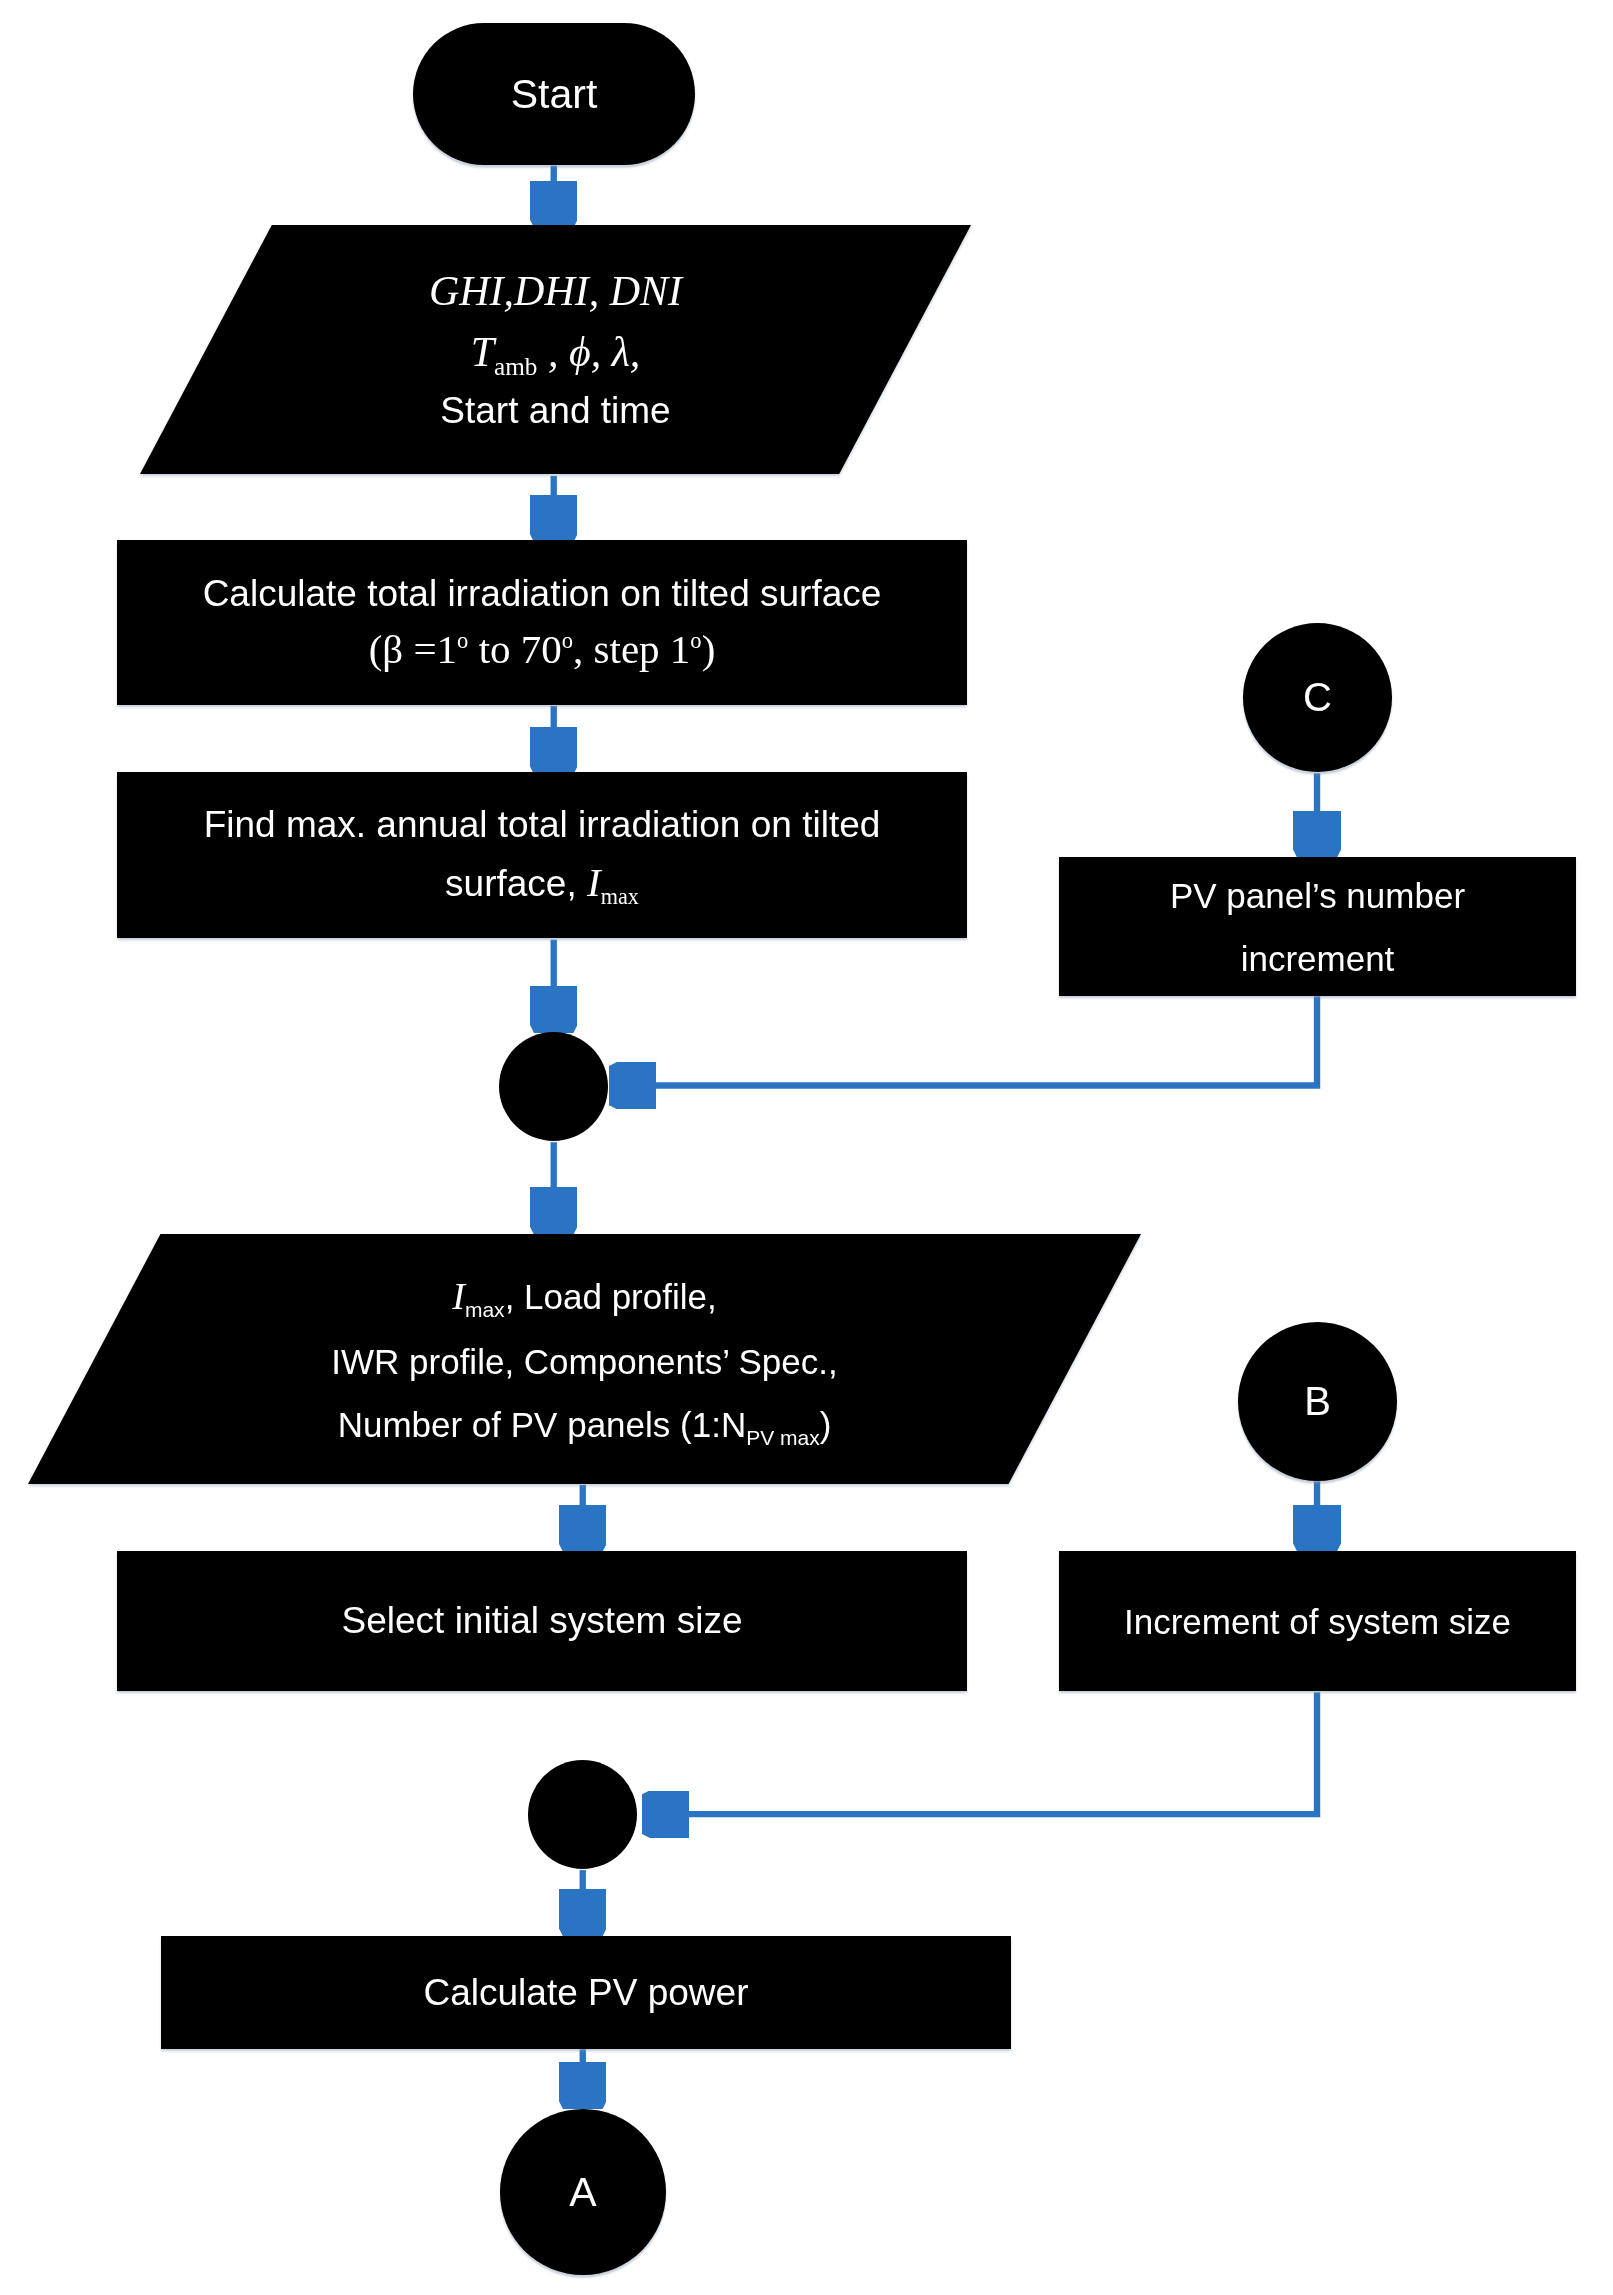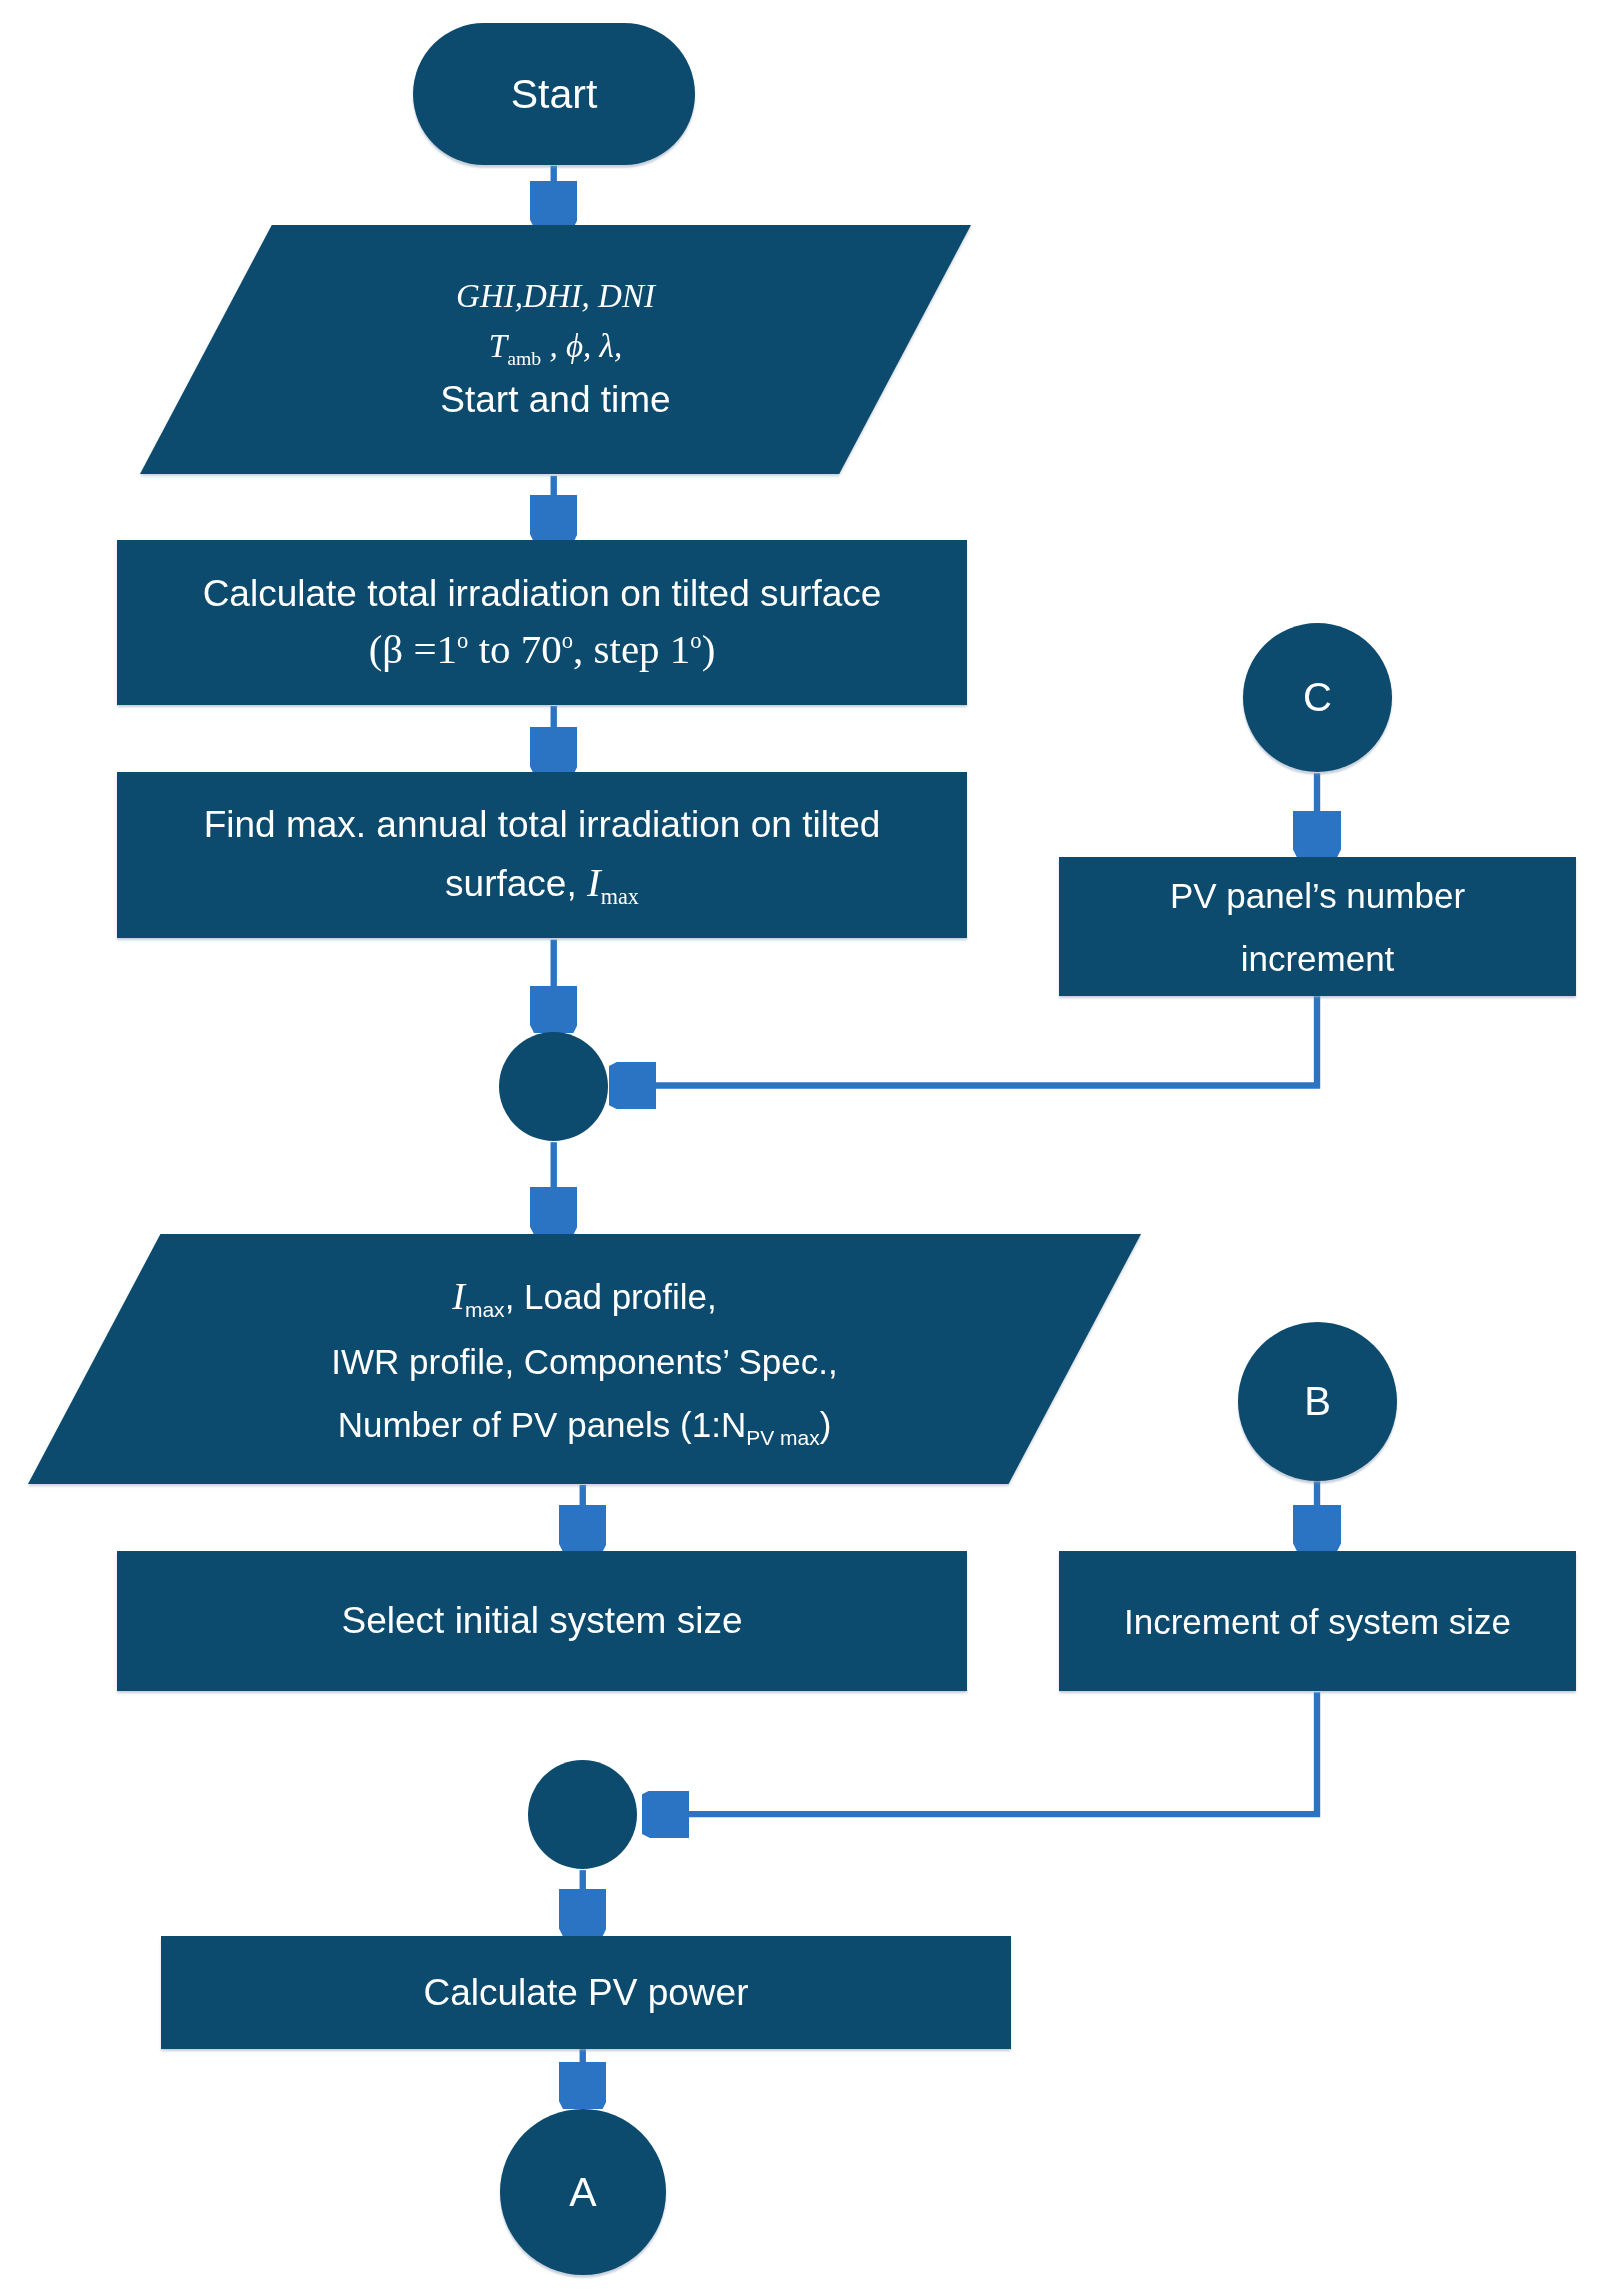--- a/index.html
+++ b/index.html
@@ -1,19 +1,19 @@
 <!DOCTYPE html>
 <html style="font-size:11.3px"><head>
 <meta charset="utf-8">
 <style>
   html,body { margin:0; padding:0; background:#ffffff; }
   .page { position:relative; width:1613px; height:2295px; background:#ffffff;
           font-family:"Liberation Sans","DejaVu Sans",sans-serif; overflow:hidden; }
 
-  .shape { position:absolute; background:#0c4a6e; color:#ffffff;
+  .shape { position:absolute; background:#000000; color:#ffffff;
            display:flex; flex-direction:column; align-items:center; justify-content:center;
            text-align:center; box-sizing:border-box; }
   .soft  { box-shadow:0 2.8px 2.1px rgba(130,150,175,0.45); }
 
   .stadium { border-radius:78px; font-size:41px; }
   .circle  { border-radius:50%; }
 
   .para-wrap { position:absolute; filter:drop-shadow(0 2.8px 1.4px rgba(130,150,175,0.45)); }
   .para-wrap .shape { position:relative; width:100%; height:100%; }
   .para1 { clip-path:polygon(15.86% 0, 100% 0, 84.14% 100%, 0 100%); }
@@ -24,21 +24,21 @@
   .serif   { font-family:"Liberation Serif","DejaVu Serif",serif; font-style:normal; }
 
   .line { display:block; }
   sub { font-size:0.60em; line-height:0; }
   sup { font-size:0.55em; line-height:0; }
 
   .connectors { position:absolute; left:0; top:0; pointer-events:none; }
   .connectors path, .connectors polyline { stroke:#2B74C3; stroke-width:9; fill:none; }
 
   .t52 { font-size:37px; }  .t50 { font-size:35px; line-height:1.8; }
-  .t56 { font-size:40px; }  .t60 { font-size:33px; }
+  .t56 { font-size:40px; }  .t60 { font-size:42px; }
 </style>
 </head>
 <body>
 
 <div class="page">
 
   <svg class="connectors" width="1613" height="2295" viewBox="0 0 2278 3241">
     <defs>
       <marker id="arrow" viewBox="0 0 12 12" refX="11" refY="6" markerWidth="7.4" markerHeight="7.4" orient="auto-start-reverse">
         <path d="M0,0 L12,6 L0,12 Z" fill="#2B74C3" stroke="none"></path>

